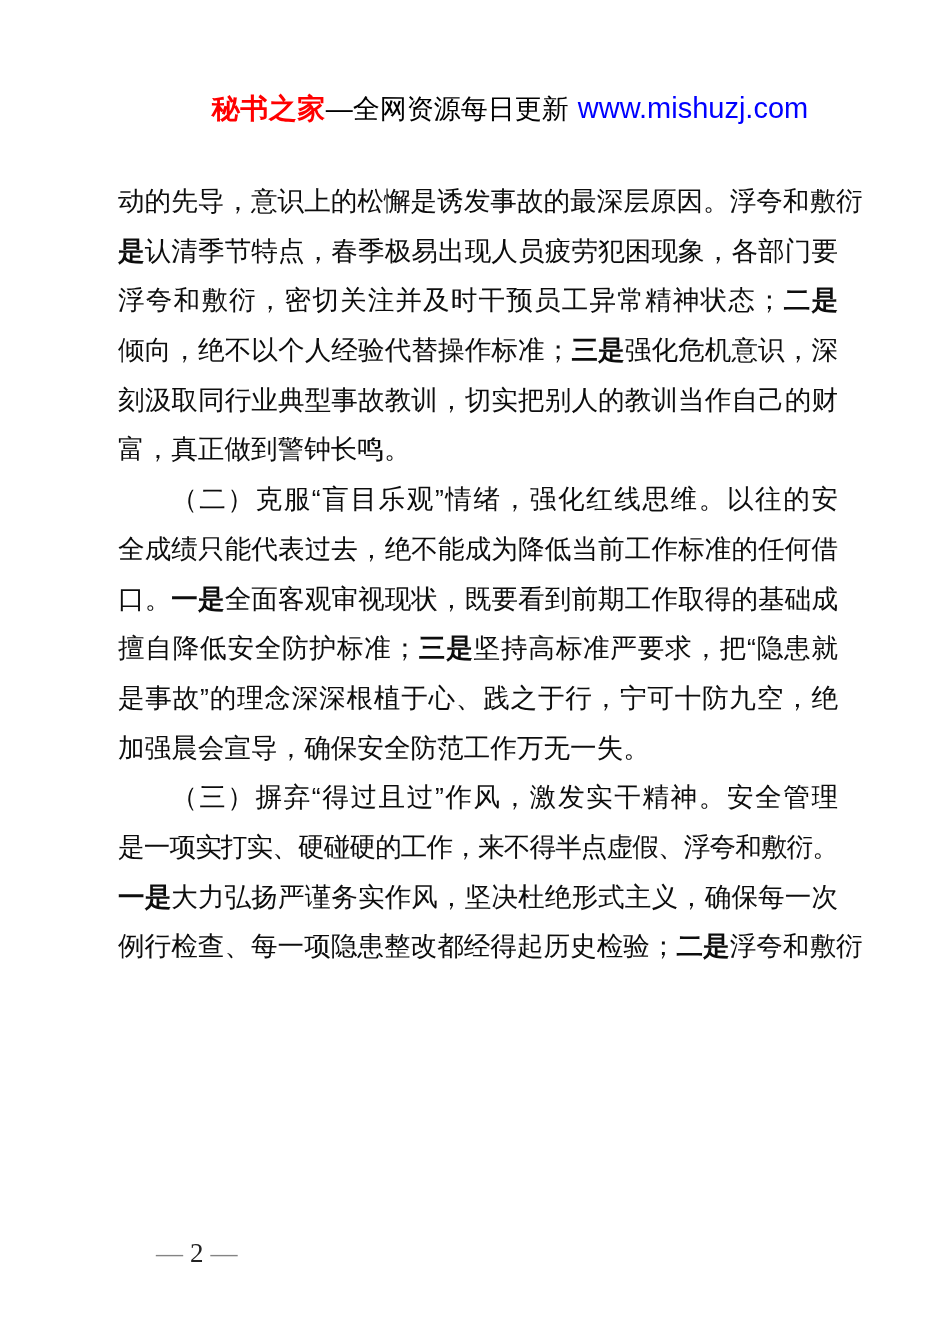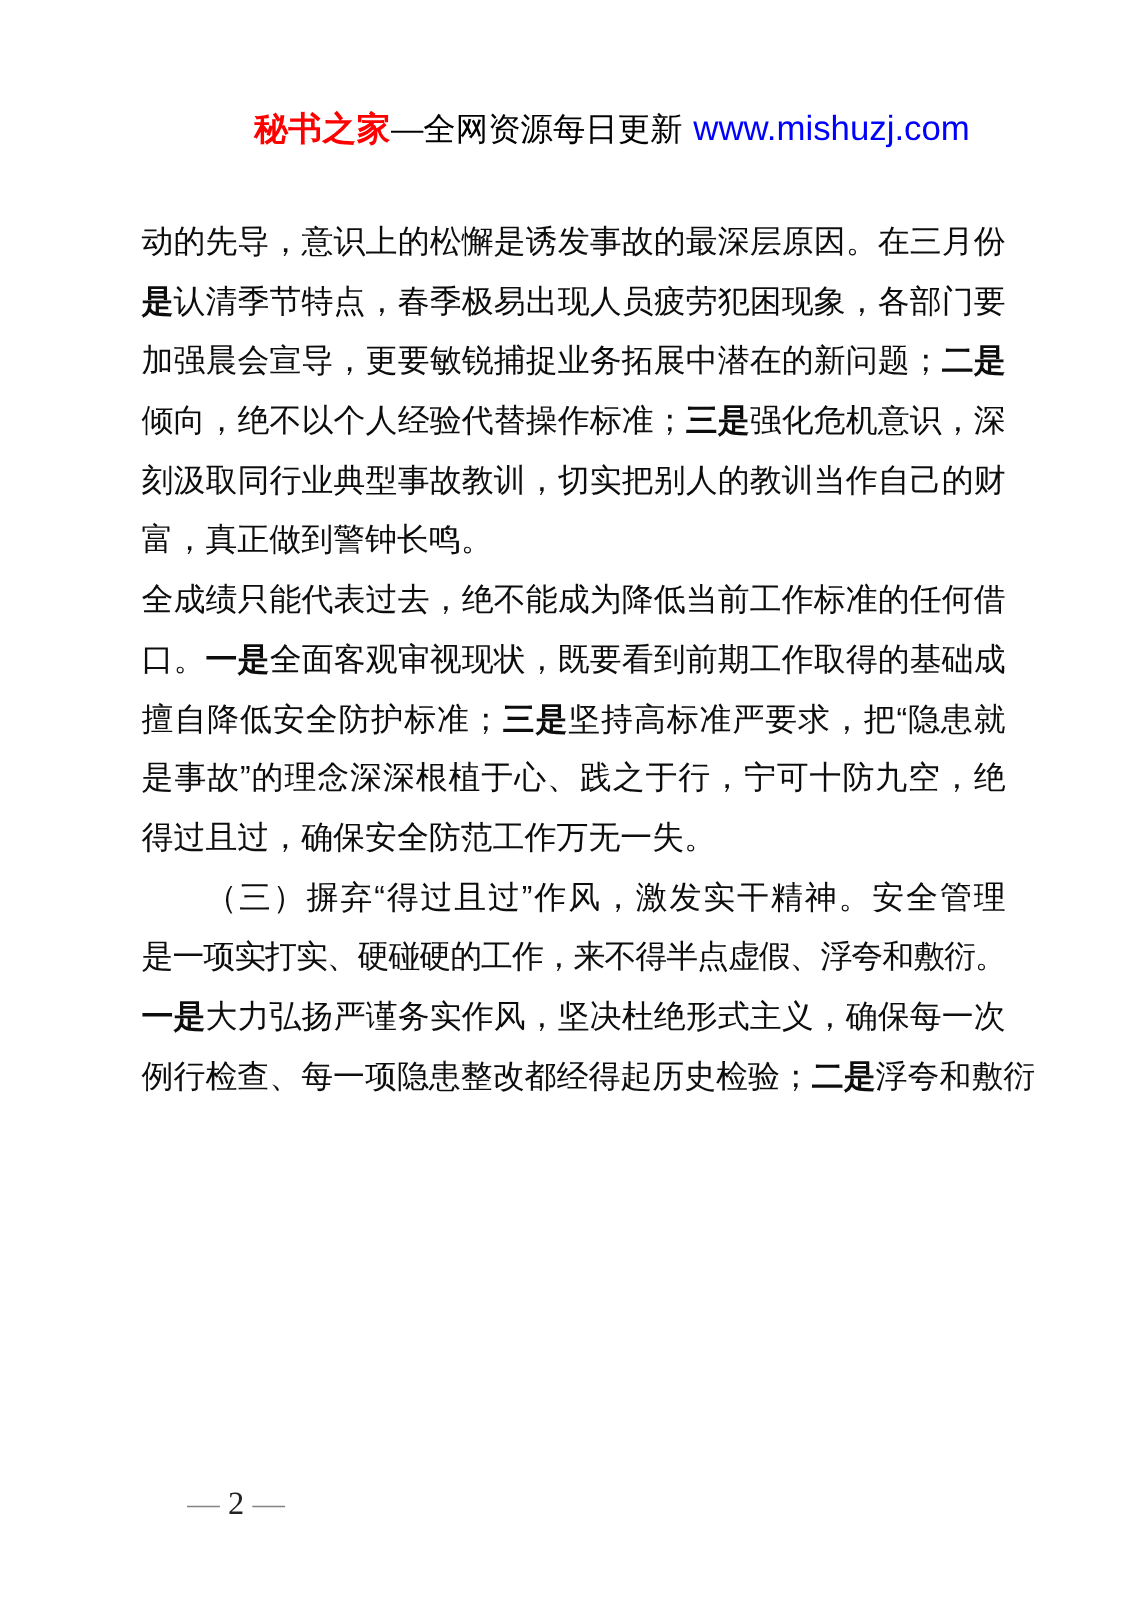--- a/index.html
+++ b/index.html
@@ -77,31 +77,32 @@
   .pagenum .num { margin: 0 7px; color: #222222; }
 </style>
 </head>
 <body>
 
 <div class="page">
 
   <div class="header"><span class="brand">秘书之家</span><span class="tagline">—全网资源每日更新</span><span class="url">www.mishuzj.com</span></div>
 
   <div class="doc">
-      <div class="bline j"><span class="seg-reg">动的先导，意识上的松懈是诱发事故的最深层原因。在三月份</span></div>
+      <div class="bline j"><span class="seg-reg">动的先导，意识上的松懈是诱发事故的最深层原因。浮夸和敷衍</span></div>
       <div class="bline j"><span class="seg-bold">是</span><span class="seg-reg">认清季节特点，春季极易出现人员疲劳犯困现象，各部门要</span></div>
-      <div class="bline j"><span class="seg-reg">加强晨会宣导，更要敏锐捕捉业务拓展中潜在的新问题；</span><span class="seg-bold">二是</span></div>
+      <div class="bline j"><span class="seg-reg">浮夸和敷衍，密切关注并及时干预员工异常精神状态；</span><span class="seg-bold">二是</span></div>
       <div class="bline j"><span class="seg-reg">倾向，绝不以个人经验代替操作标准；</span><span class="seg-bold">三是</span><span class="seg-reg">强化危机意识，深</span></div>
       <div class="bline j"><span class="seg-reg">刻汲取同行业典型事故教训，切实把别人的教训当作自己的财</span></div>
       <div class="bline"><span class="seg-reg">富，真正做到警钟长鸣。</span></div>
+      <div class="bline j indent"><span class="seg-reg">（二）克服“盲目乐观”情绪，强化红线思维。以往的安</span></div>
       <div class="bline j"><span class="seg-reg">全成绩只能代表过去，绝不能成为降低当前工作标准的任何借</span></div>
       <div class="bline j"><span class="seg-reg">口。</span><span class="seg-bold">一是</span><span class="seg-reg">全面客观审视现状，既要看到前期工作取得的基础成</span></div>
       <div class="bline j"><span class="seg-reg">擅自降低安全防护标准；</span><span class="seg-bold">三是</span><span class="seg-reg">坚持高标准严要求，把“隐患就</span></div>
       <div class="bline j"><span class="seg-reg">是事故”的理念深深根植于心、践之于行，宁可十防九空，绝</span></div>
-      <div class="bline"><span class="seg-reg">得过且过，确保安全防范工作万无一失。</span></div>
+      <div class="bline"><span class="seg-reg">加强晨会宣导，确保安全防范工作万无一失。</span></div>
       <div class="bline j indent"><span class="seg-reg">（三）摒弃“得过且过”作风，激发实干精神。安全管理</span></div>
       <div class="bline j tight"><span class="seg-reg">是一项实打实、硬碰硬的工作，来不得半点虚假、浮夸和敷衍。</span></div>
       <div class="bline j"><span class="seg-bold">一是</span><span class="seg-reg">大力弘扬严谨务实作风，坚决杜绝形式主义，确保每一次</span></div>
       <div class="bline j"><span class="seg-reg">例行检查、每一项隐患整改都经得起历史检验；</span><span class="seg-bold">二是</span><span class="seg-reg">浮夸和敷衍</span></div>
     </div>
 
   <div class="pagenum"><span class="dash">—</span><span class="num">2</span><span class="dash">—</span></div>
 
 </div>
 

